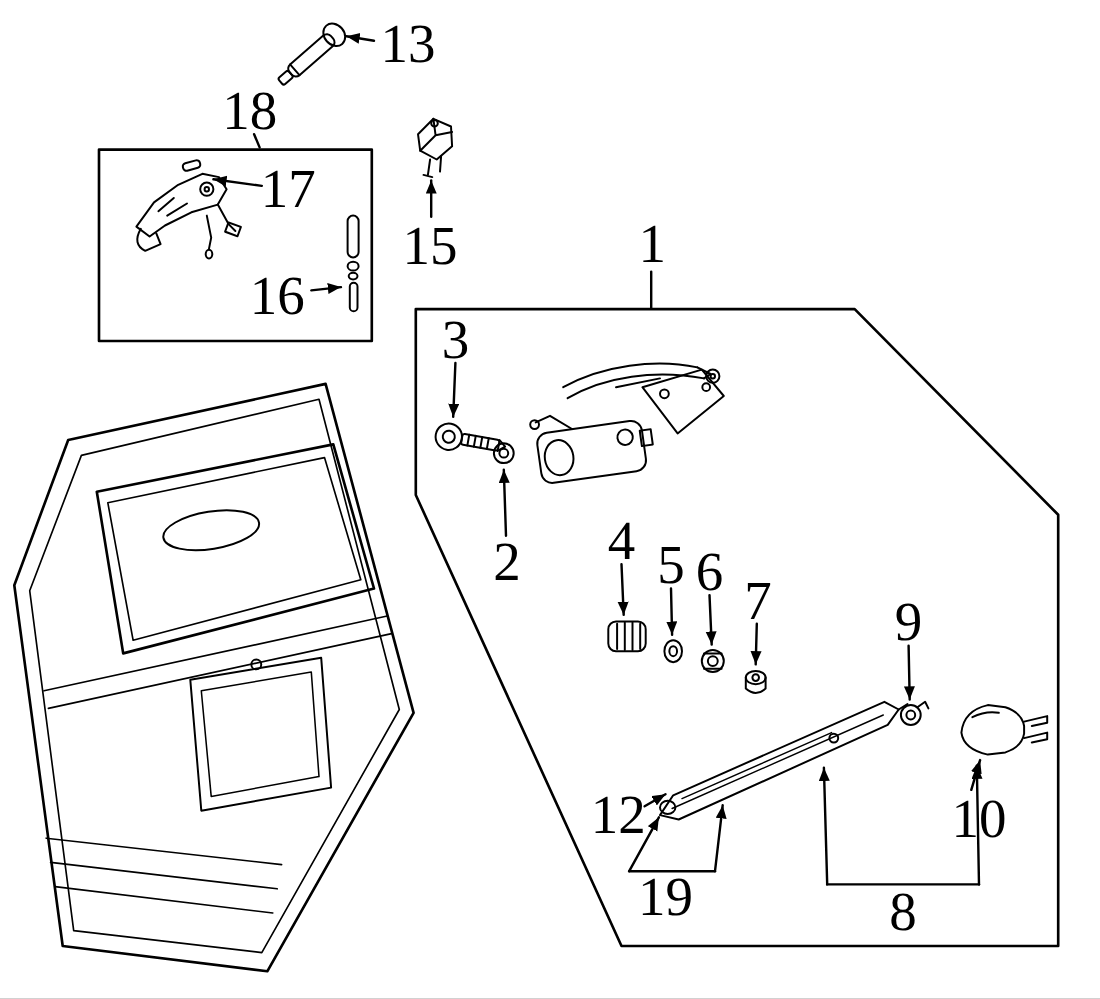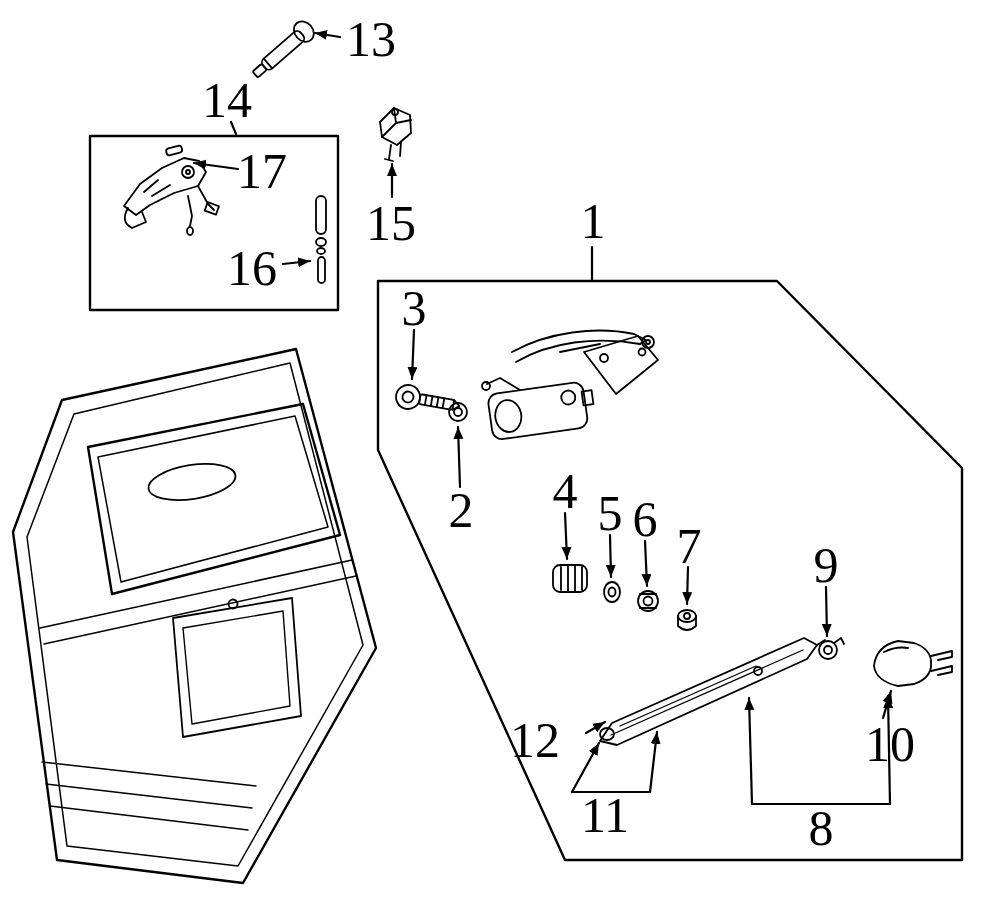--- a/index.html
+++ b/index.html
@@ -215,22 +215,22 @@
       <div class="callout" style="left: 593px; top: 221px;">1</div>
       <div class="callout" style="left: 461px; top: 510px;">2</div>
       <div class="callout" style="left: 414px; top: 308px;">3</div>
       <div class="callout" style="left: 565px; top: 491px;">4</div>
       <div class="callout" style="left: 610px; top: 513px;">5</div>
       <div class="callout" style="left: 645px; top: 519px;">6</div>
       <div class="callout" style="left: 689px; top: 546px;">7</div>
       <div class="callout" style="left: 821px; top: 828px;">8</div>
       <div class="callout" style="left: 826px; top: 565px;">9</div>
       <div class="callout" style="left: 862px; top: 744px; margin-left: 28px;">10</div>
-      <div class="callout" style="left: 605px; top: 815px;">11</div>
-      <div class="callout" style="left: 535px; top: 740px;">12</div>
+      <div class="callout" style="left: 605px; top: 815px;">19</div>
+      <div class="callout" style="left: 562px; top: 740px;">12</div>
       <div class="callout" style="left: 371px; top: 39px;">13</div>
-      <div class="callout" style="left: 227px; top: 100px;">14</div>
+      <div class="callout" style="left: 227px; top: 100px;">18</div>
       <div class="callout" style="left: 391px; top: 223px;">15</div>
       <div class="callout" style="left: 252px; top: 268px; text-align: center;">16</div>
       <div class="callout" style="left: 262px; top: 171px; text-align: center;">17</div>
     </div>
 
 </div>
 
 </body></html>

